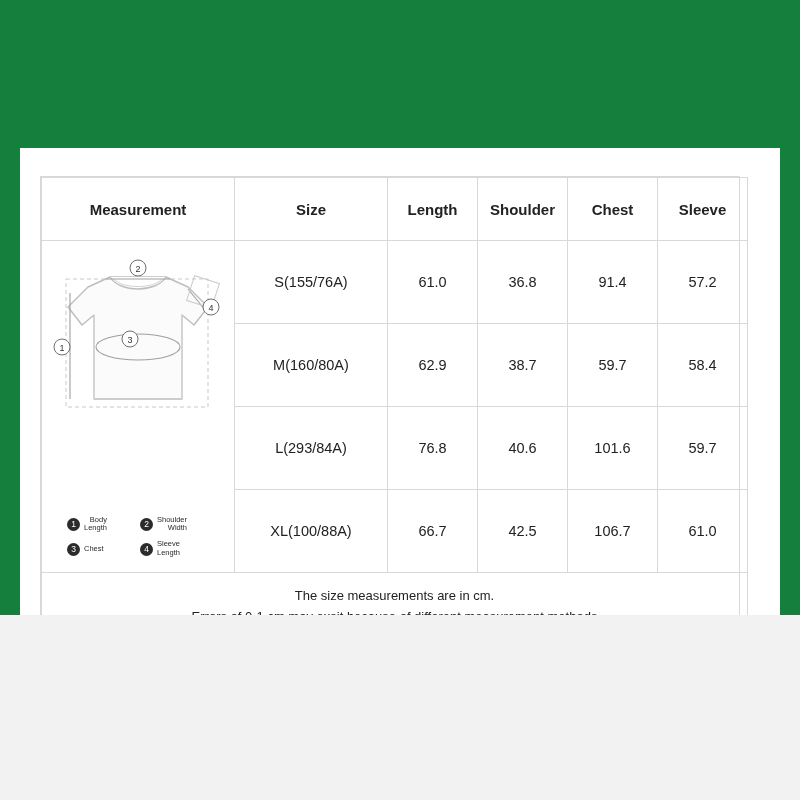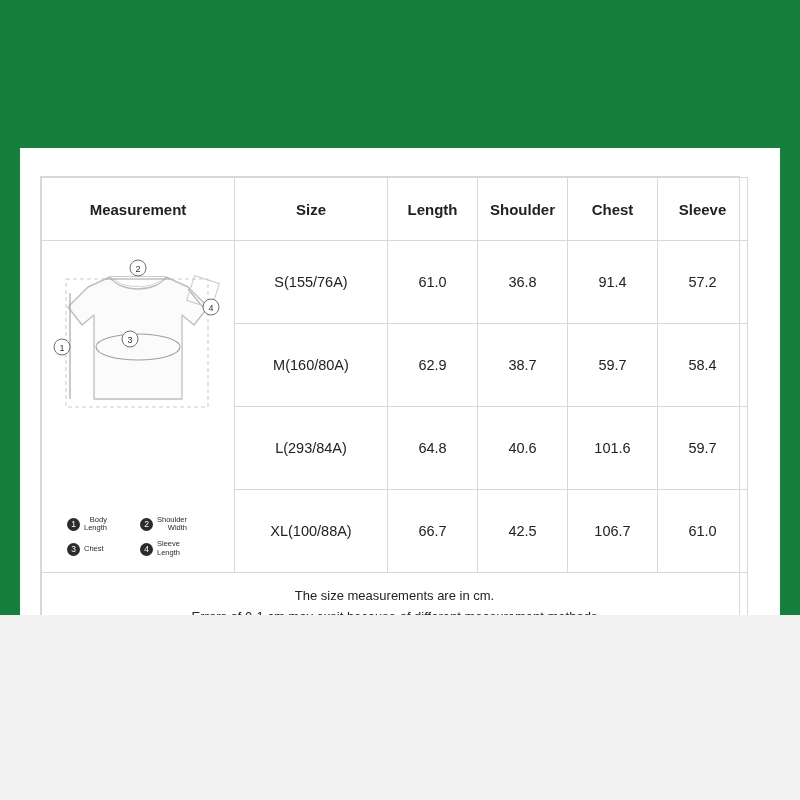--- a/index.html
+++ b/index.html
@@ -229,21 +229,21 @@
           </tr>
           <tr>
             <td class="data-cell size-cell">M(160/80A)</td>
             <td class="data-cell">62.9</td>
             <td class="data-cell">38.7</td>
             <td class="data-cell">59.7</td>
             <td class="data-cell">58.4</td>
           </tr>
           <tr>
             <td class="data-cell size-cell">L(293/84A)</td>
-            <td class="data-cell">64.8</td>
+            <td class="data-cell">76.8</td>
             <td class="data-cell">40.6</td>
             <td class="data-cell">101.6</td>
             <td class="data-cell">59.7</td>
           </tr>
           <tr>
             <td class="data-cell size-cell">XL(100/88A)</td>
             <td class="data-cell">66.7</td>
             <td class="data-cell">42.5</td>
             <td class="data-cell">106.7</td>
             <td class="data-cell">61.0</td>

